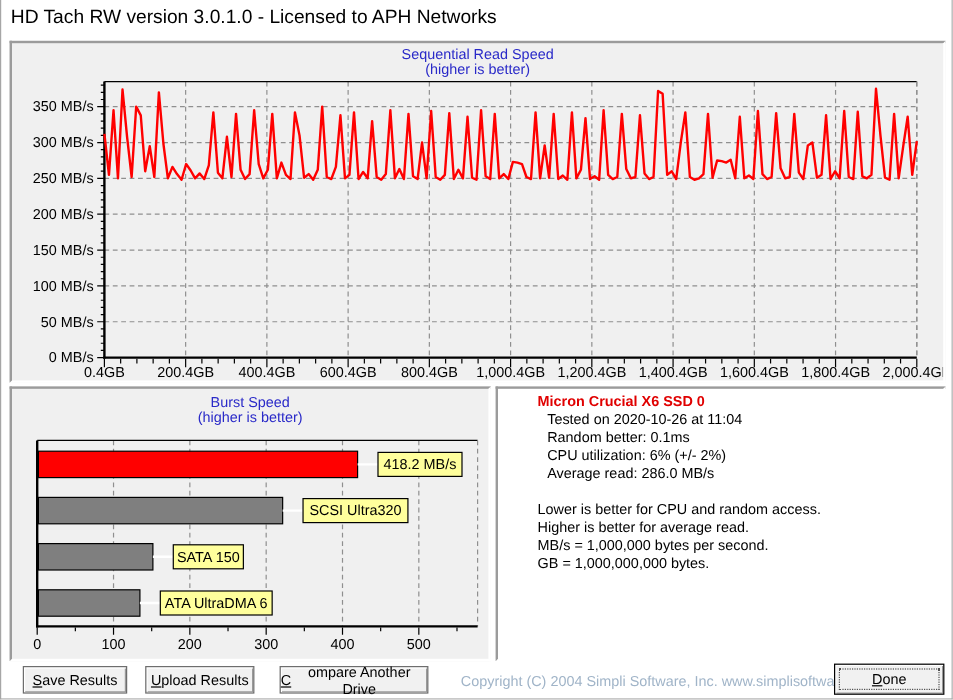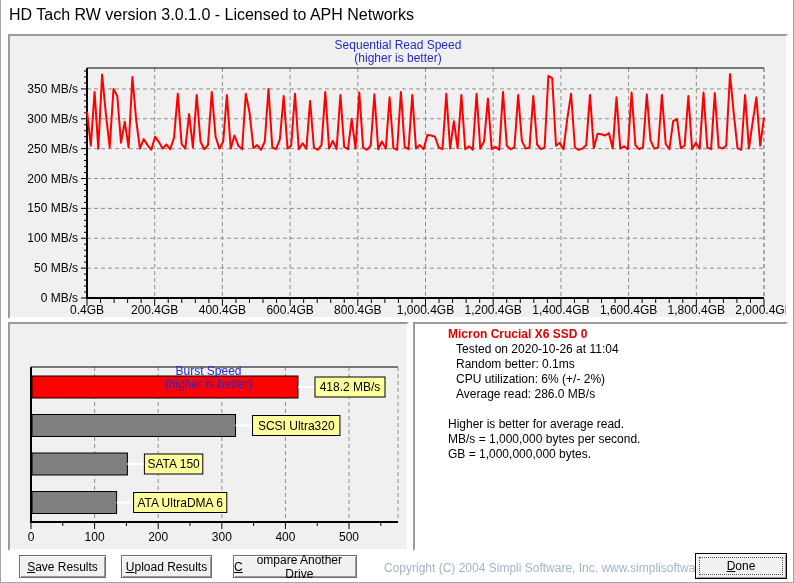--- a/index.html
+++ b/index.html
@@ -13,21 +13,21 @@
   .panel {
     position:absolute; background:#f0f0f0;
     border:2px solid; border-color:#9b9b9b #ffffff #ffffff #9b9b9b;
     overflow:hidden;
   }
   #top-panel   { left:7px;   top:34px;  width:780px; height:285px; }
   #burst-panel { left:7px;   top:322px; width:401px; height:229px; }
   #info-panel  { left:412px; top:322px; width:375px; height:229px; background:#ffffff;padding-left:28px; }
   .chart-head { position:absolute; left:0; right:0; text-align:center; color:#2929c8; line-height:13px; font-size:12px; }
   #top-panel .chart-head { top:3px; }
-  #burst-panel .chart-head { top:5px;margin-top:36px; }
+  #burst-panel .chart-head { top:5px; }
   .chart-svg { position:absolute; left:0; top:0; }
   svg text { font-family:"Liberation Sans", sans-serif; font-size:12px; fill:#000; }
   .info-body { padding:3px 5px; line-height:15px; }
   .drive-name { color:#e00000; font-weight:bold; }
   .stat-line { padding-left:8px; }
   .spacer { height:15px; }
   .btn {
     position:absolute; height:23px; background:#f1f1f1; font-size:12px; color:#000;
     border:1px solid #6d6d6d; text-align:center;
     box-shadow: inset 1px 1px 0 #ffffff, inset -1px -1px 0 #9a9a9a;
@@ -243,20 +243,21 @@
   </div>
 
   <div class="panel" id="info-panel">
     <div class="info-body">
       <div class="drive-name">Micron Crucial X6 SSD 0</div>
       <div class="stat-line">Tested on 2020-10-26 at 11:04</div>
       <div class="stat-line">Random better: 0.1ms</div>
       <div class="stat-line">CPU utilization: 6% (+/- 2%)</div>
       <div class="stat-line">Average read: 286.0 MB/s</div>
       <div class="spacer"></div>
+      <div>Lower is better for CPU and random access.</div>
       <div>Higher is better for average read.</div>
       <div>MB/s = 1,000,000 bytes per second.</div>
       <div>GB = 1,000,000,000 bytes.</div>
     </div>
   </div>
 
   <div class="btn" id="save-btn"><u>S</u>ave Results</div>
   <div class="btn" id="upload-btn"><u>U</u>pload Results</div>
   <div class="btn" id="compare-btn"><u>C</u>ompare Another Drive</div>
   <div class="copyright">Copyright (C) 2004 Simpli Software, Inc. www.simplisoftware.com</div>

